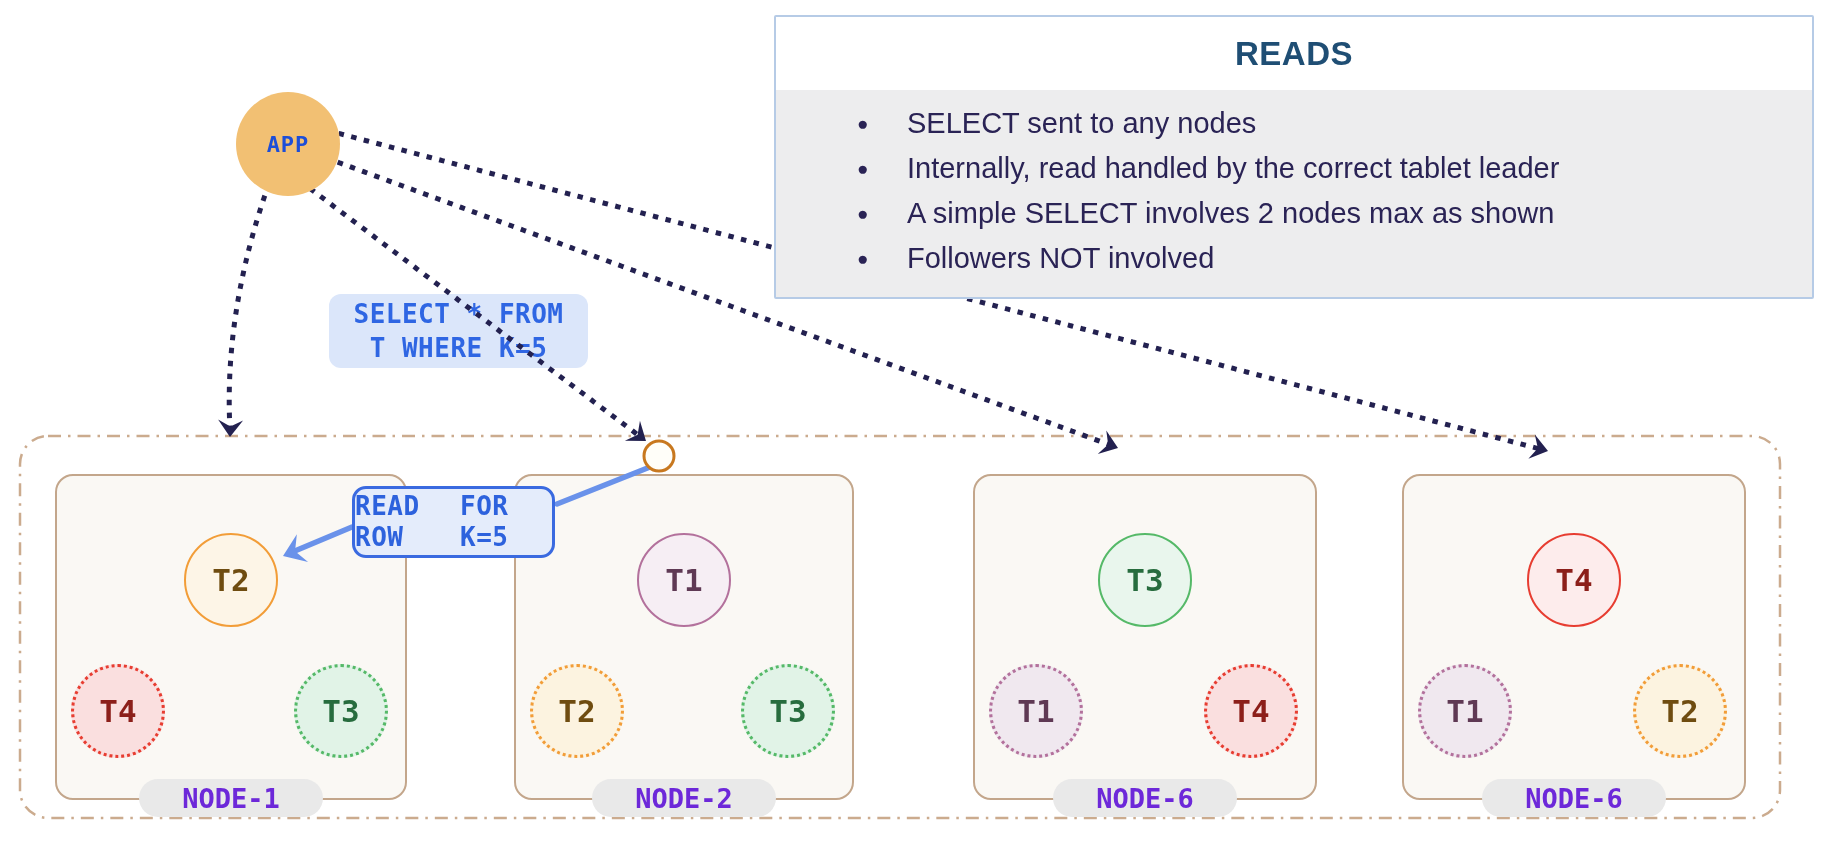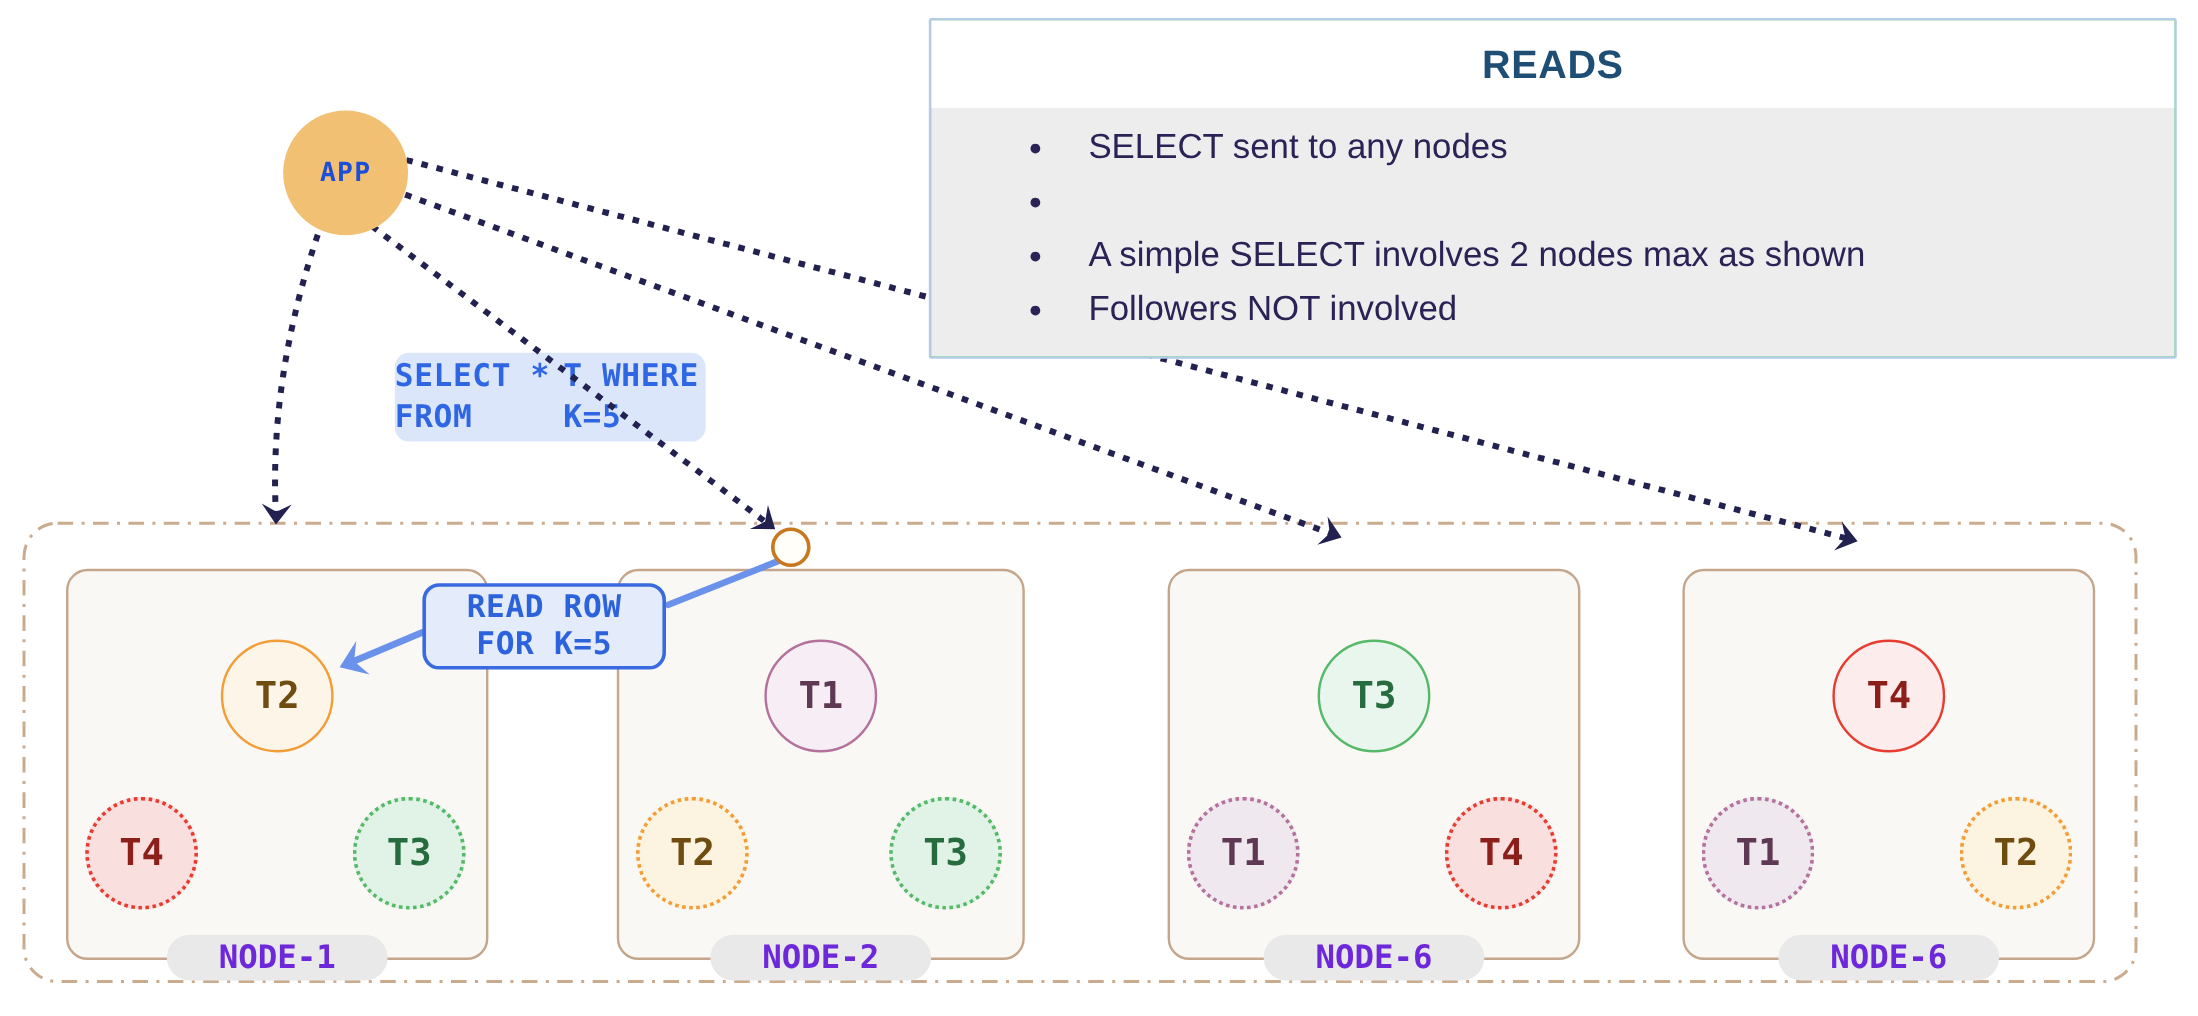--- a/index.html
+++ b/index.html
@@ -46,26 +46,26 @@
   .tablet.t2{border-color:var(--t2-border);color:var(--t2-text);background:var(--t2-fill);}
   .tablet.t3{border-color:var(--t3-border);color:var(--t3-text);background:var(--t3-fill);}
   .tablet.t4{border-color:var(--t4-border);color:var(--t4-text);background:var(--t4-fill);}
   .tablet.follower.t1{background:var(--t1-fill-soft);}
   .tablet.follower.t2{background:var(--t2-fill-soft);}
   .tablet.follower.t3{background:var(--t3-fill-soft);}
   .tablet.follower.t4{background:var(--t4-fill-soft);}
 
   
   .select-label{position:absolute;left:329px;top:294px;width:259px;height:74px;border-radius:12px;
-                background:var(--sql-bg);display:flex;flex-direction:row;align-items:center;
+                background:var(--sql-bg);display:flex;flex-direction:column;align-items:center;
                 justify-content:center;font-family:"DejaVu Sans Mono",monospace;font-weight:bold;
                 font-size:26px;line-height:34px;color:var(--sql-text);letter-spacing:.5px;}
   .read-row{position:absolute;left:352px;top:486px;width:203px;height:72px;border-radius:14px;
             background:var(--readrow-bg);border:3px solid var(--readrow-border);box-sizing:border-box;
-            display:flex;flex-direction:column;align-items:center;justify-content:center;
+            display:flex;flex-direction:row;align-items:center;justify-content:center;
             font-family:"DejaVu Sans Mono",monospace;font-weight:bold;font-size:26px;line-height:31px;
             color:var(--readrow-text);letter-spacing:.5px;}
 
   
   .panel{position:absolute;left:774px;top:15px;width:1036px;border:2px solid var(--panel-border);
          border-radius:2px;background:#22c55e;}
   .panel-header{height:73px;display:flex;align-items:center;justify-content:center;background:#ffffff;}
   .panel-title{font-size:33px;font-weight:600;color:var(--title-color);letter-spacing:.5px;}
   .panel-body{background:var(--panel-body-bg);padding:11px 18px 16px 81px;}
   .bullet-row{display:flex;align-items:center;height:45px;}
@@ -182,20 +182,21 @@
     <div class="panel-header">
       <span class="panel-title">READS</span>
     </div>
     <div class="panel-body">
       <div class="bullet-row">
         <span class="bullet-dot">●</span>
         <span class="bullet-text">SELECT sent to any nodes</span>
       </div>
       <div class="bullet-row">
         <span class="bullet-dot">●</span>
+        <span class="bullet-text">Internally, read handled by the correct tablet leader</span>
       </div>
       <div class="bullet-row">
         <span class="bullet-dot">●</span>
         <span class="bullet-text">A simple SELECT involves 2 nodes max as shown</span>
       </div>
       <div class="bullet-row">
         <span class="bullet-dot">●</span>
         <span class="bullet-text">Followers NOT involved</span>
       </div>
     </div>

